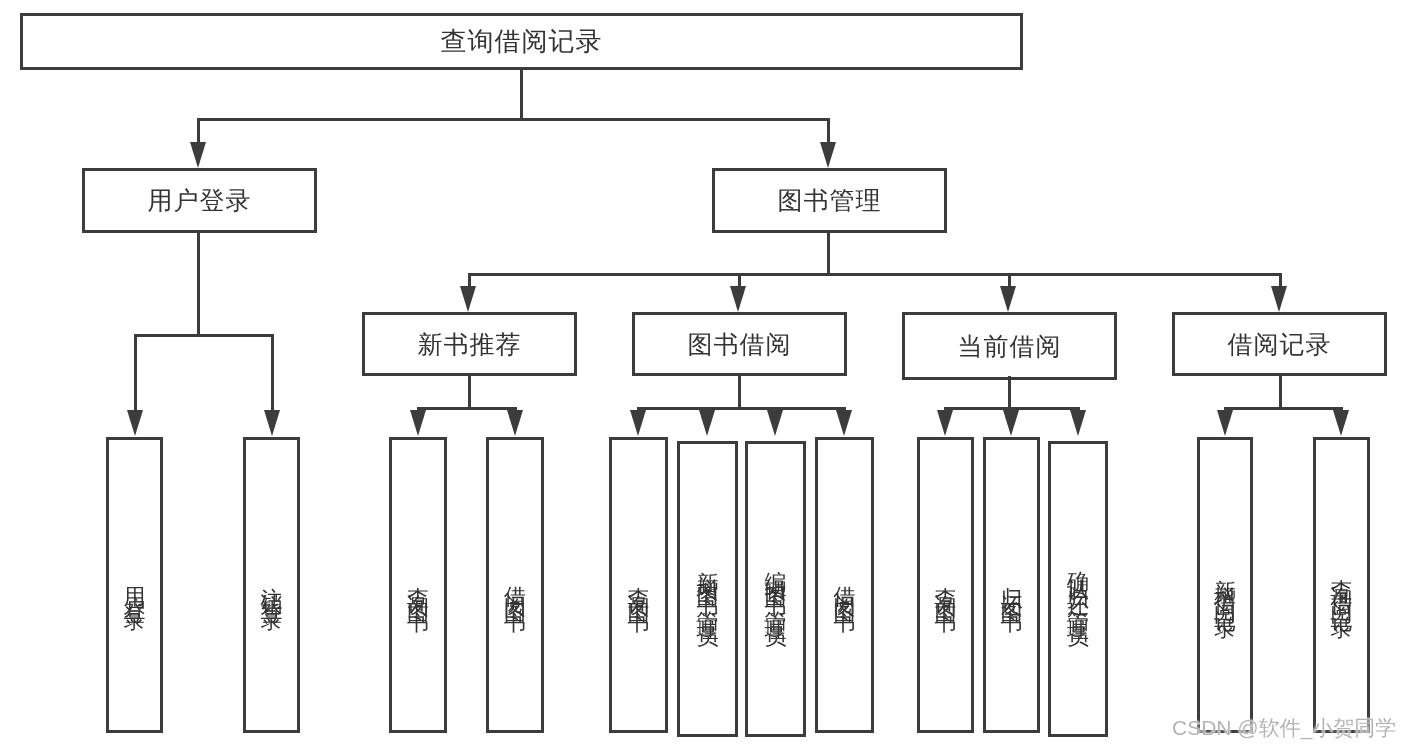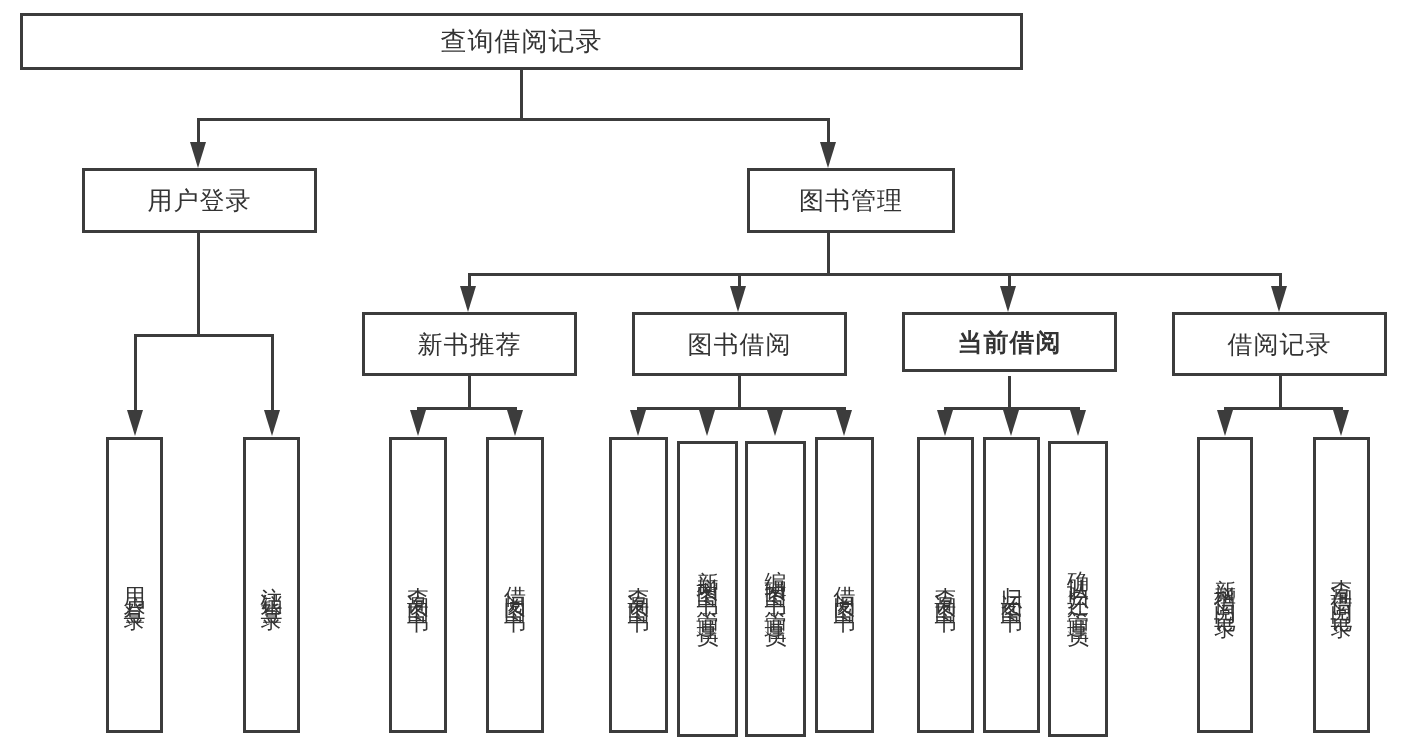--- a/index.html
+++ b/index.html
@@ -54,21 +54,21 @@
   <div class="box hbox root" style="left:20px;top:13px;width:1003px;height:57px;">查询借阅记录</div>
 
   <div class="vl" style="left:520px;top:70px;height:48px;"></div>
   <div class="hl" style="left:197px;top:118px;width:633px;"></div>
   <div class="vl" style="left:197px;top:118px;height:28px;"></div>
   <div class="ah" style="left:190px;top:142px;"></div>
   <div class="vl" style="left:827px;top:118px;height:28px;"></div>
   <div class="ah" style="left:820px;top:142px;"></div>
 
   <div class="box hbox" style="left:82px;top:168px;width:235px;height:65px;">用户登录</div>
-  <div class="box hbox" style="left:712px;top:168px;width:208px;height:65px;margin-left:35px;">图书管理</div>
+  <div class="box hbox" style="left:712px;top:168px;width:235px;height:65px;">图书管理</div>
 
   <div class="vl" style="left:197px;top:233px;height:104px;"></div>
   <div class="hl" style="left:134px;top:334px;width:140px;"></div>
   <div class="vl" style="left:134px;top:334px;height:82px;"></div>
   <div class="ah" style="left:127px;top:410px;"></div>
   <div class="vl" style="left:271px;top:334px;height:82px;"></div>
   <div class="ah" style="left:264px;top:410px;"></div>
 
   <div class="vl" style="left:827px;top:233px;height:43px;"></div>
   <div class="hl" style="left:468px;top:273px;width:813px;"></div>
@@ -76,21 +76,21 @@
   <div class="ah" style="left:460px;top:286px;"></div>
   <div class="vl" style="left:738px;top:273px;height:17px;"></div>
   <div class="ah" style="left:730px;top:286px;"></div>
   <div class="vl" style="left:1008px;top:273px;height:17px;"></div>
   <div class="ah" style="left:1000px;top:286px;"></div>
   <div class="vl" style="left:1279px;top:273px;height:17px;"></div>
   <div class="ah" style="left:1271px;top:286px;"></div>
 
   <div class="box hbox" style="left:632px;top:312px;width:215px;height:64px;">图书借阅</div>
   <div class="box hbox" style="left:362px;top:312px;width:215px;height:64px;">新书推荐</div>
-  <div class="box hbox" style="left:902px;top:312px;width:215px;height:60px;font-weight:bold;">当前借阅</div>
+  <div class="box hbox" style="left:902px;top:312px;width:215px;height:68px;">当前借阅</div>
   <div class="box hbox" style="left:1172px;top:312px;width:215px;height:64px;">借阅记录</div>
 
   <div class="vl" style="left:468px;top:376px;height:34px;"></div>
   <div class="vl" style="left:738px;top:376px;height:34px;"></div>
   <div class="vl" style="left:1008px;top:376px;height:34px;"></div>
   <div class="vl" style="left:1279px;top:376px;height:34px;"></div>
 
   <div class="hl" style="left:417px;top:407px;width:100px;"></div>
   <div class="hl" style="left:637px;top:407px;width:209px;"></div>
   <div class="hl" style="left:944px;top:407px;width:135px;"></div>
@@ -133,14 +133,15 @@
   <div class="box vbox" style="left:745px;top:441px;width:61px;height:296px;">编辑图书（管理员）</div>
   <div class="box vbox" style="left:815px;top:437px;width:59px;height:296px;">借阅图书</div>
 
   <div class="box vbox" style="left:917px;top:437px;width:57px;height:296px;">查询图书</div>
   <div class="box vbox" style="left:983px;top:437px;width:57px;height:296px;">归还图书</div>
   <div class="box vbox" style="left:1048px;top:441px;width:60px;height:296px;">确认归还（管理员）</div>
 
   <div class="box vbox" style="left:1197px;top:437px;width:56px;height:296px;">新增借阅记录</div>
   <div class="box vbox" style="left:1313px;top:437px;width:57px;height:296px;">查询借阅记录</div>
 
+  <div class="watermark">CSDN @软件_小贺同学</div>
 
 </div>
 
 </body></html>

